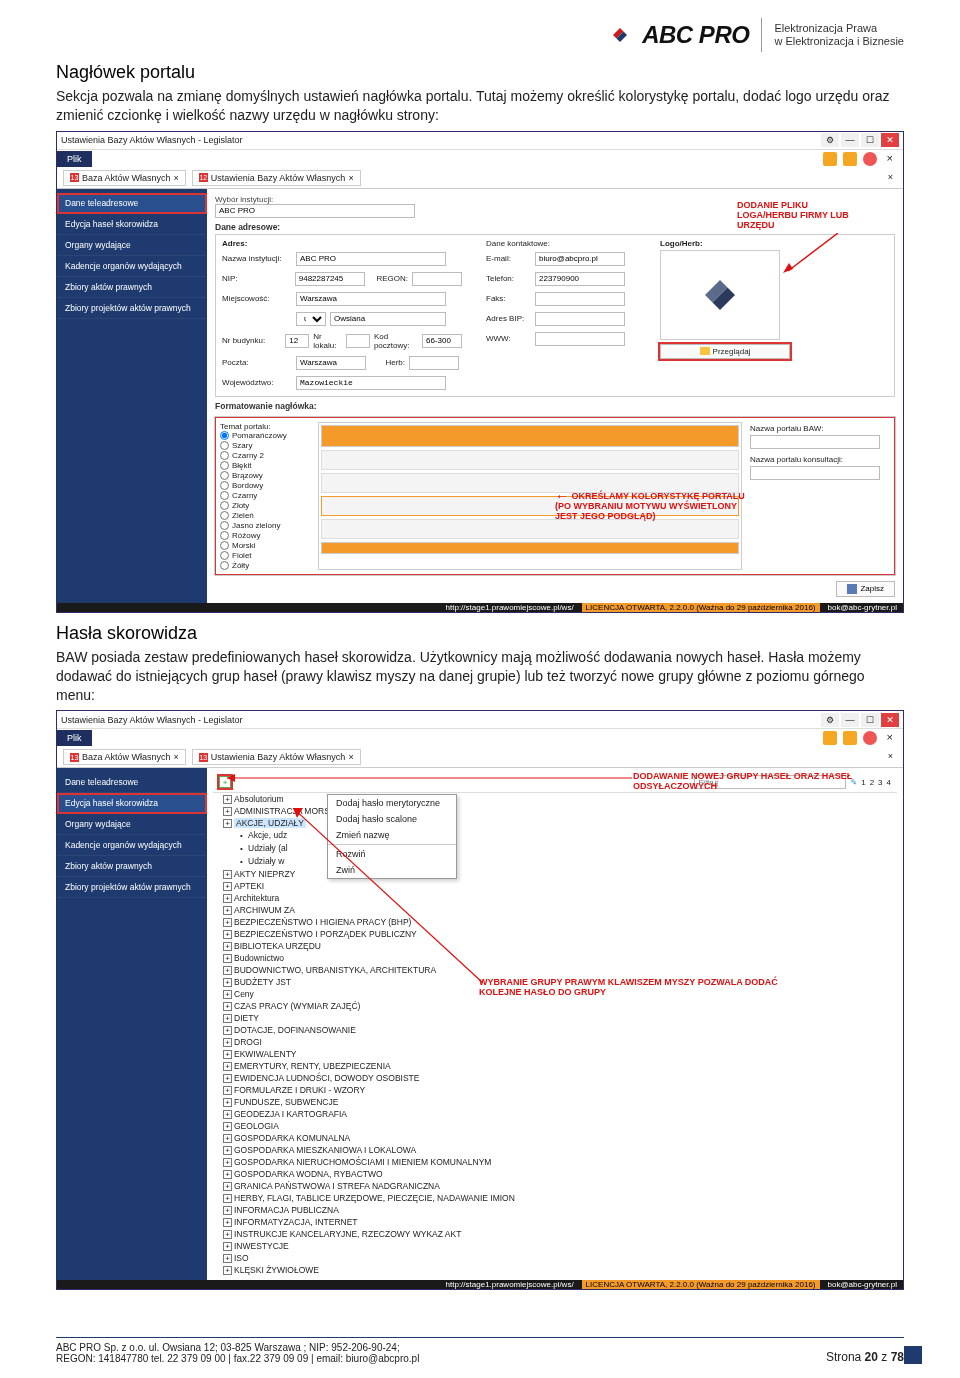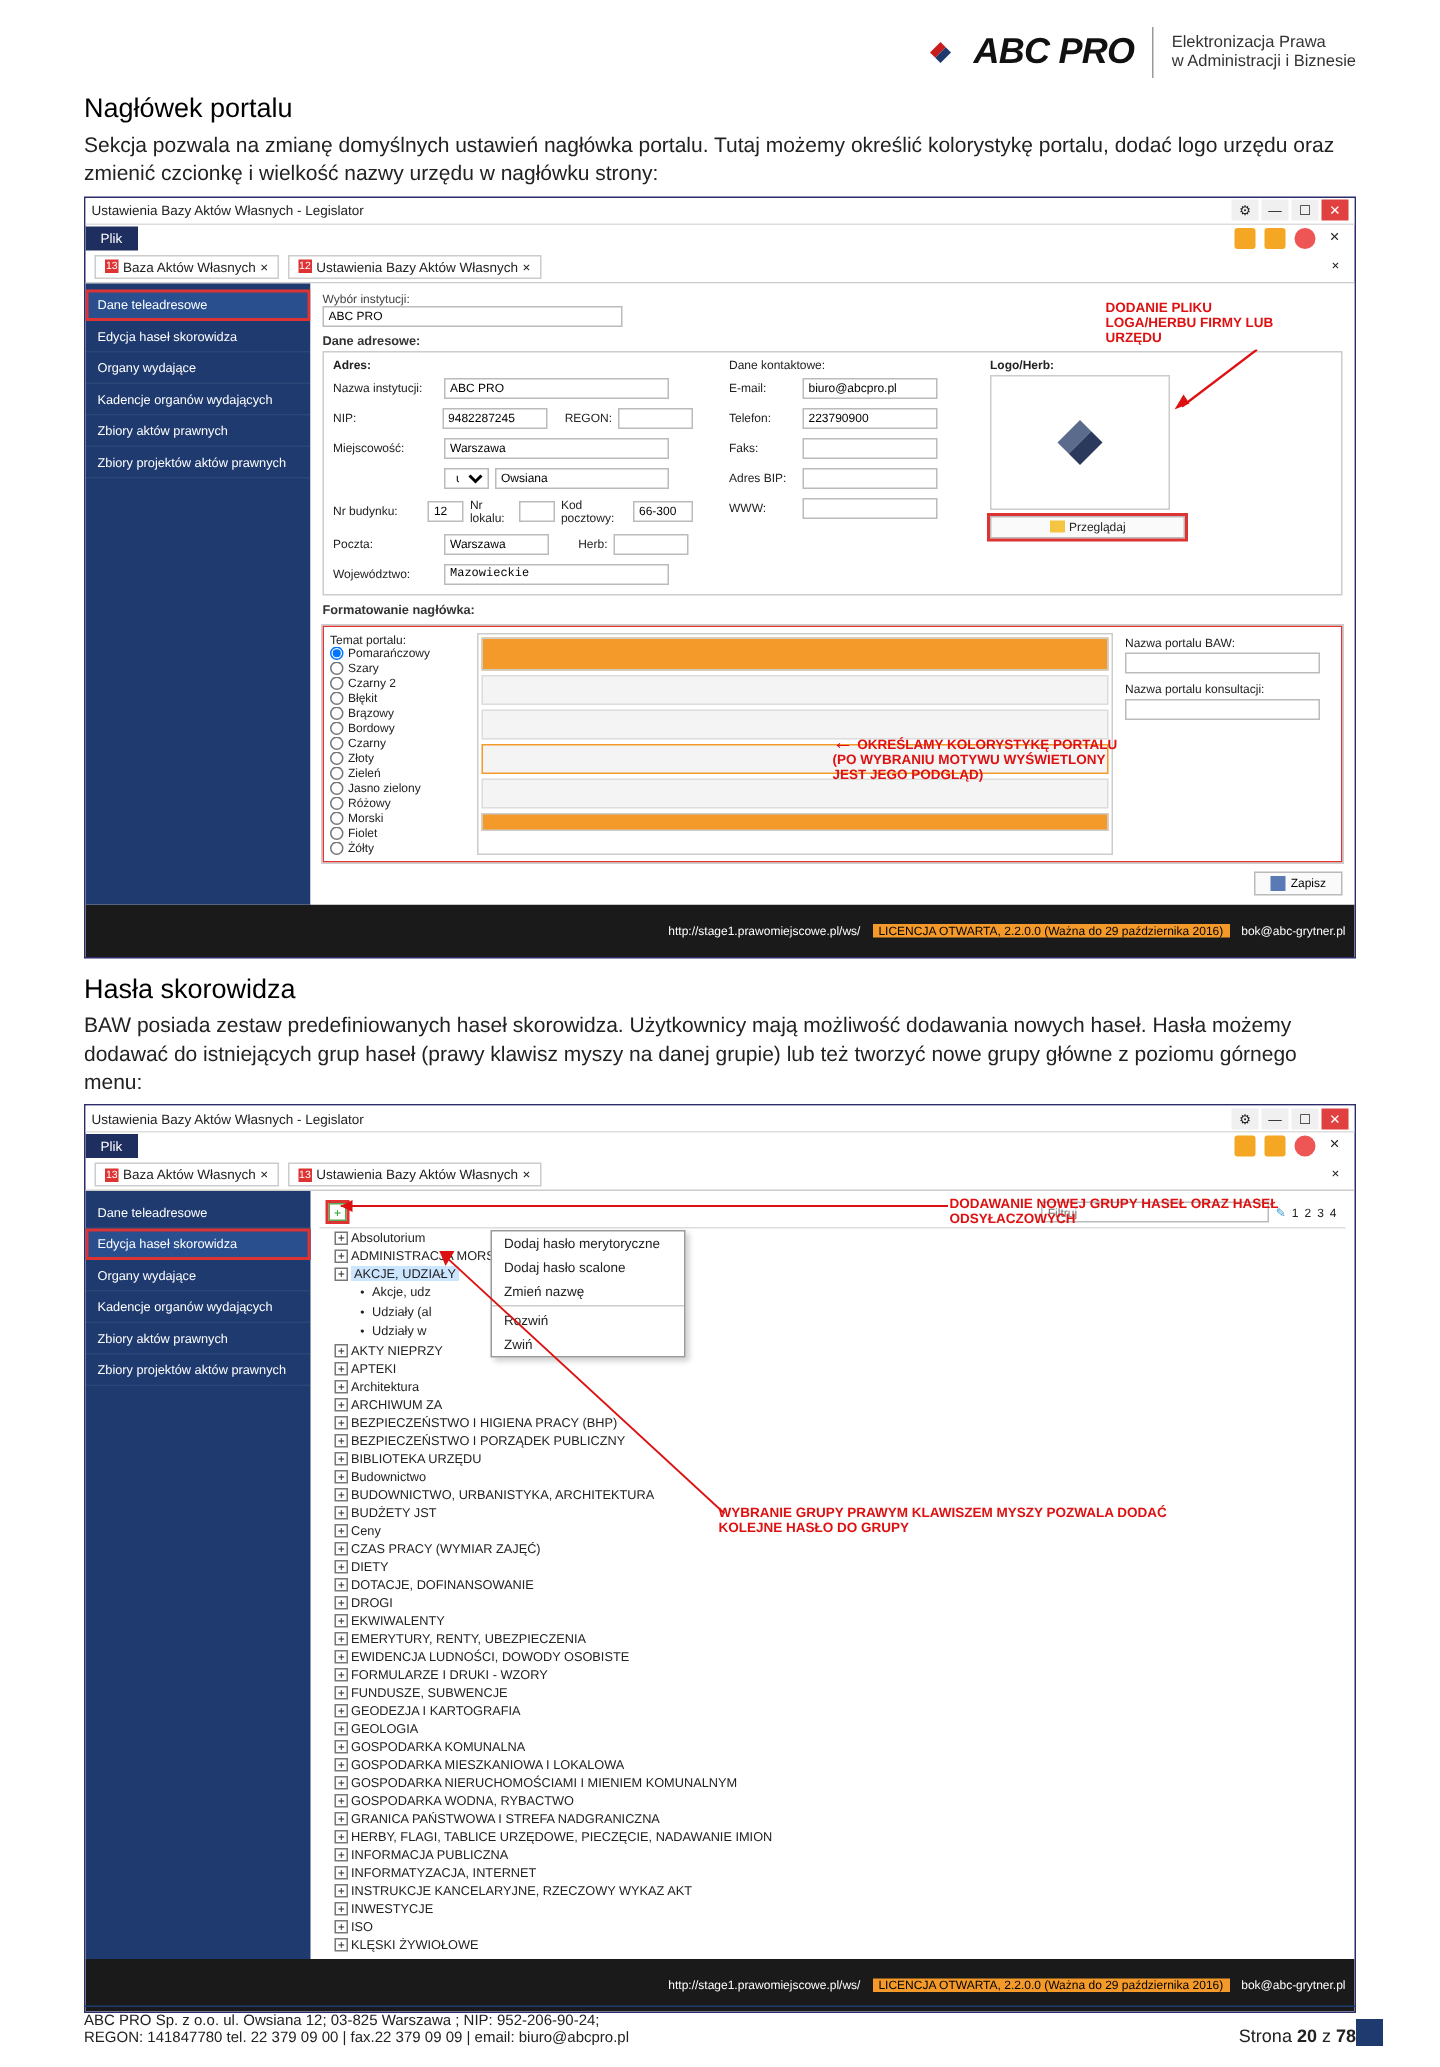--- a/index.html
+++ b/index.html
@@ -41,21 +41,21 @@
 .btn-prz{border:1px solid #bbb;padding:2px 10px;font-size:8px;background:#fafafa;display:flex;align-items:center;gap:3px;justify-content:center;margin-top:2px}
 .btn-prz .fold{width:10px;height:8px;background:#f5c542}
 .red-annot{color:#d11;font-size:9px;font-weight:bold;line-height:1.1;position:absolute}
 .format-block{border:1px solid #d33;padding:4px;margin-top:6px;display:flex;gap:8px;outline:1px solid #ccc}
 .radios{display:flex;flex-direction:column;gap:1px;font-size:8px}
 .radios label{display:flex;align-items:center;gap:3px}
 .radios input{width:9px;height:9px}
 .preview{flex:1;border:1px solid #ccc;padding:2px;display:flex;flex-direction:column;gap:3px;position:relative}
 .pv-header{height:22px;background:#f39a2a;border:1px solid #ccc}
 .pv-block{height:20px;background:#f4f4f4;border:1px solid #ddd}
-.status-bar{background:#1a1a1a;color:#fff;font-size:8px;padding:13px 6px;display:flex;justify-content:flex-end;gap:8px}
+.status-bar{background:#1a1a1a;color:#fff;font-size:8px;padding:0 6px;display:flex;justify-content:flex-end;gap:8px}
 .status-bar .lic{background:#f39a2a;color:#000;padding:0 4px}
 .shot2-body{display:flex;min-height:420px}
 .tree{flex:1;padding:4px 6px;font-size:8.5px;position:relative;overflow:hidden}
 .tree ul{list-style:none;margin-left:10px}
 .tree li{padding:1px 0;white-space:nowrap}
 .tree .exp{display:inline-block;width:9px;height:9px;border:1px solid #777;font-size:8px;line-height:7px;text-align:center;margin-right:2px;color:#222}
 .ctx-menu{position:absolute;top:26px;left:120px;background:#fff;border:1px solid #999;box-shadow:2px 2px 4px rgba(0,0,0,.2);font-size:9px;width:130px}
 .ctx-menu div{padding:3px 8px}
 .ctx-menu hr{border:none;border-top:1px solid #ccc;margin:1px 0}
 .tree-sel{background:#cde6ff;display:inline-block;padding:0 2px}
@@ -76,21 +76,21 @@
     <div class="logo-block">
       <svg class="logo-icon" viewBox="0 0 40 40">
         <polygon points="10,20 20,10 25,15 15,25" fill="#c91d1d"></polygon>
         <polygon points="15,25 25,15 30,20 20,30" fill="#1e3a6e"></polygon>
       </svg>
       <span class="logo-text">ABC PRO</span>
     </div>
     <div class="logo-divider"></div>
     <div class="logo-sub">
       <div>Elektronizacja Prawa</div>
-      <div>w Administracji i Biznesie</div>
+      <div>w Elektronizacja i Biznesie</div>
     </div>
   </div>
 
   <h2 class="section-h">Nagłówek portalu</h2>
   <p class="body">Sekcja pozwala na zmianę domyślnych ustawień nagłówka portalu. Tutaj możemy określić kolorystykę portalu, dodać logo urzędu oraz zmienić czcionkę i wielkość nazwy urzędu w nagłówku strony:</p>
 
   <div class="shot">
     <div class="shot-top">
       <span>Ustawienia Bazy Aktów Własnych - Legislator</span>
       <div class="win-btns">

